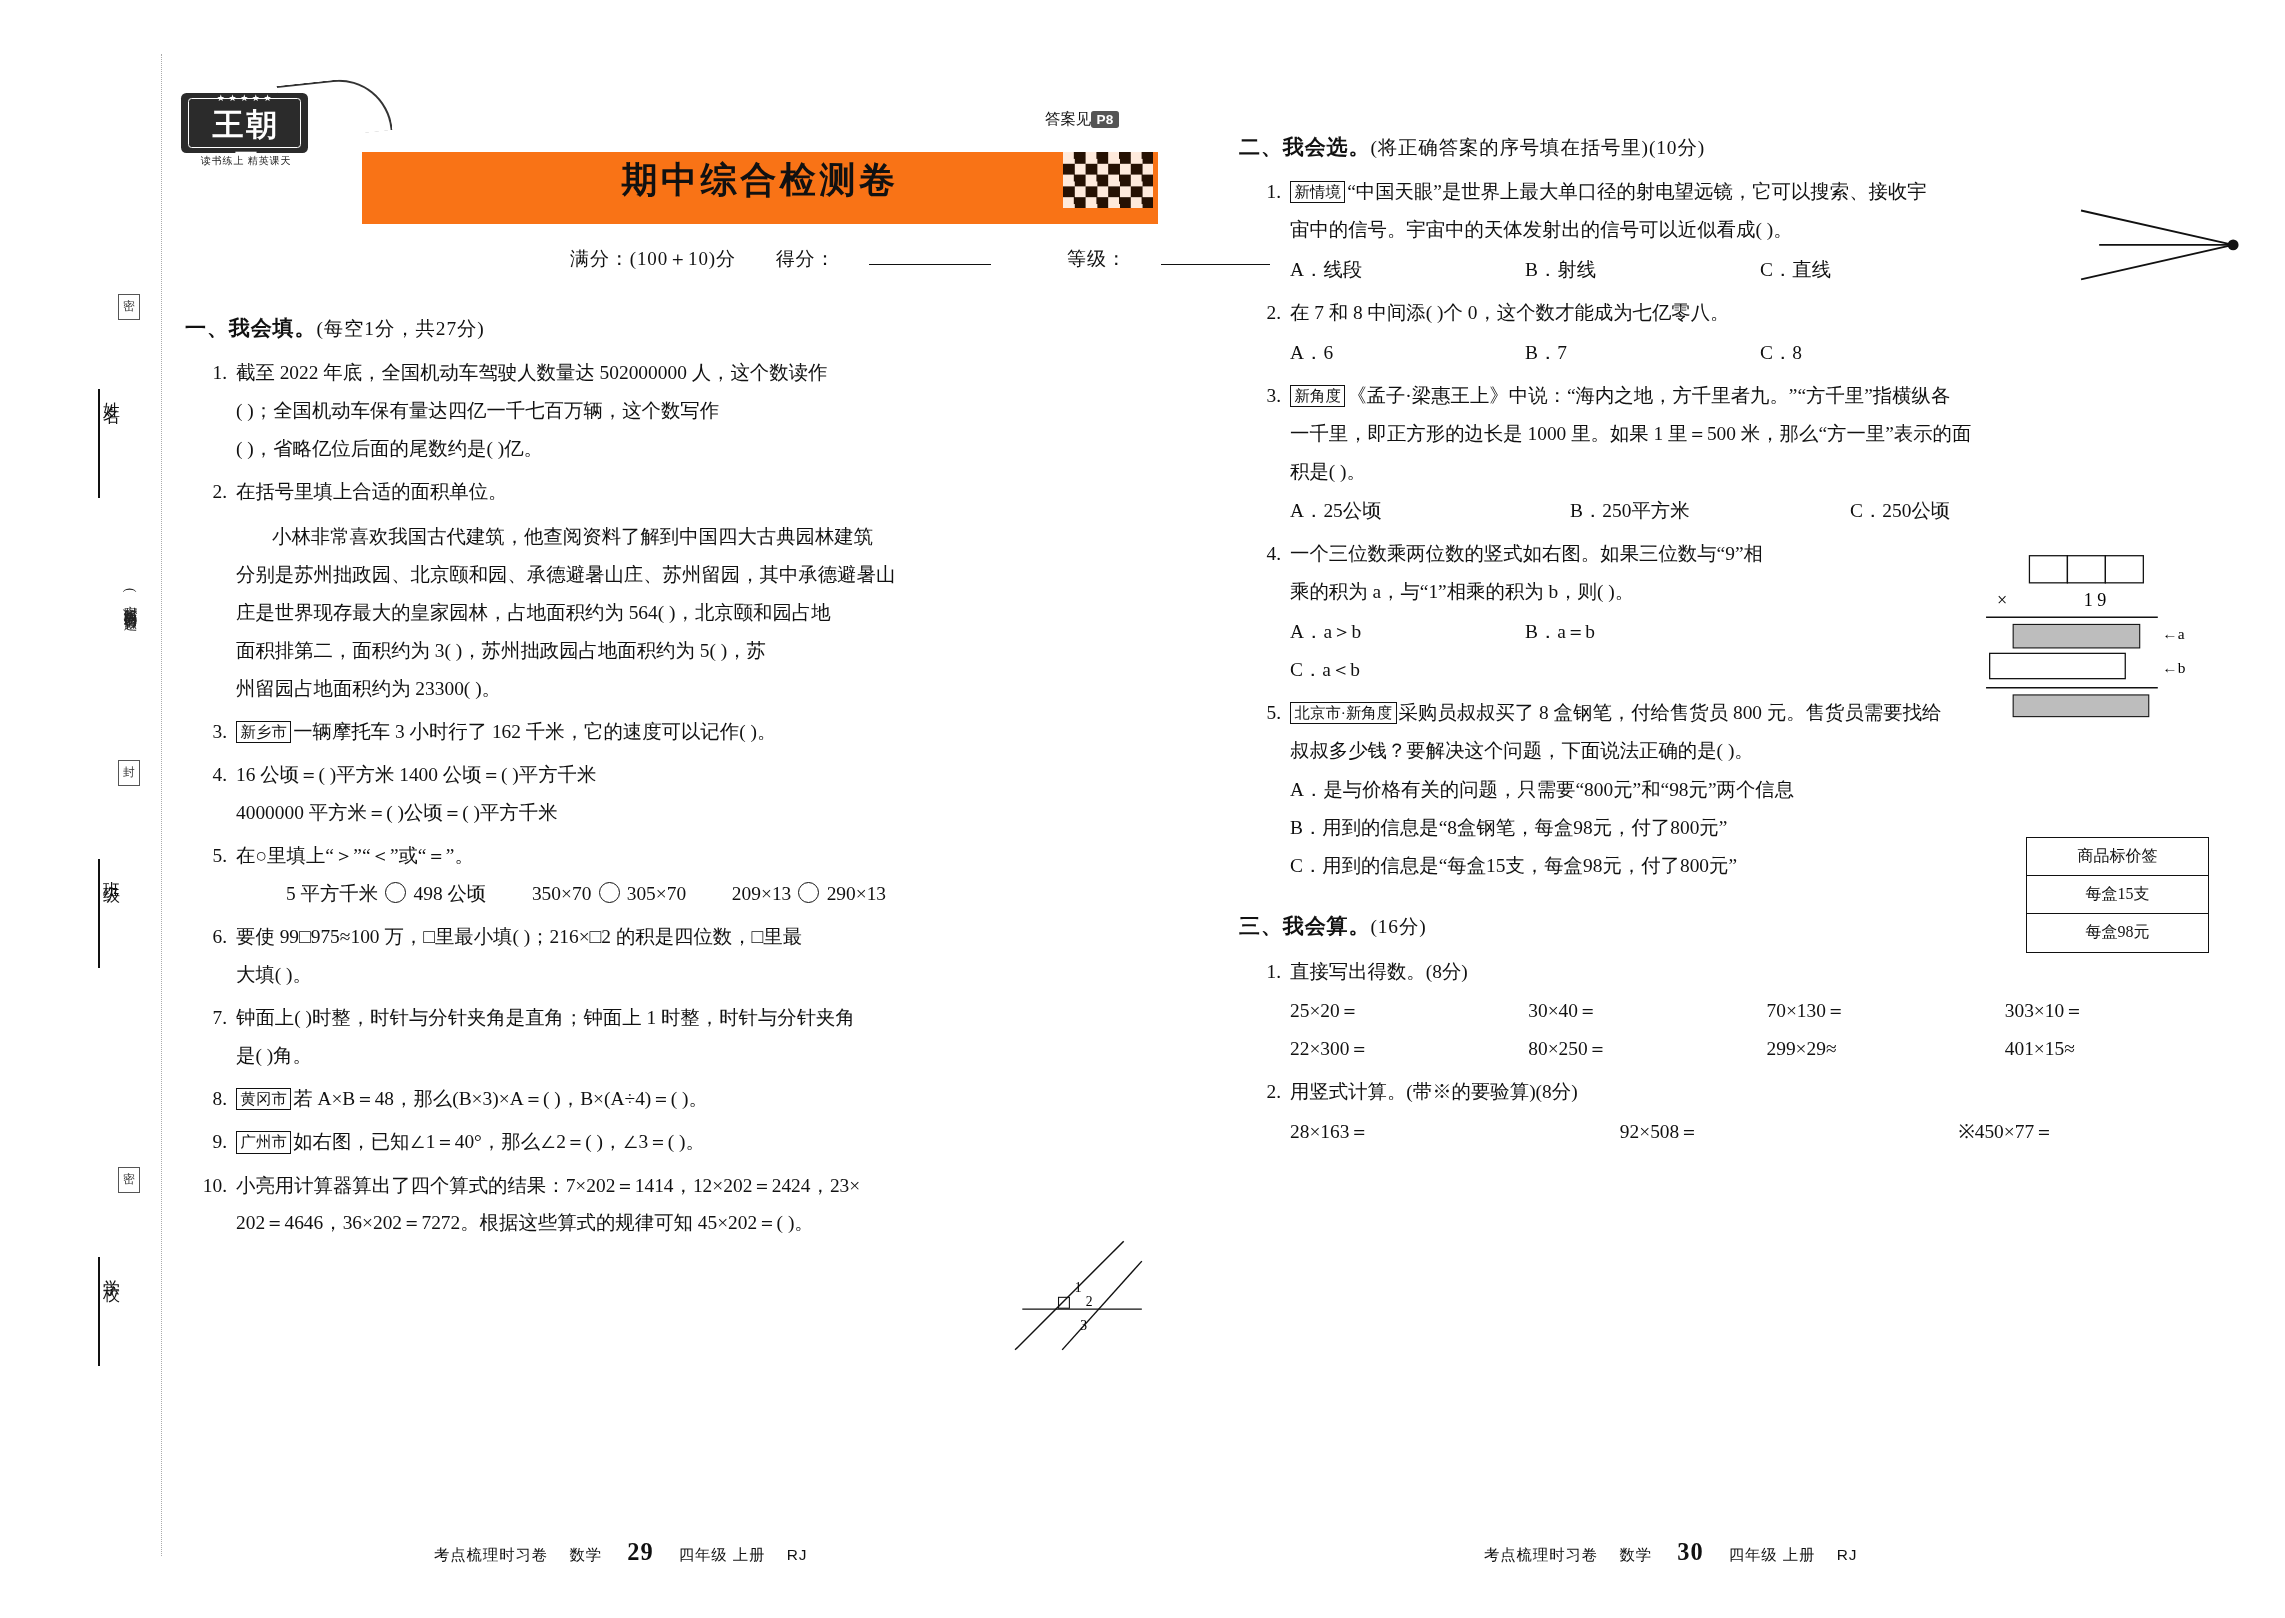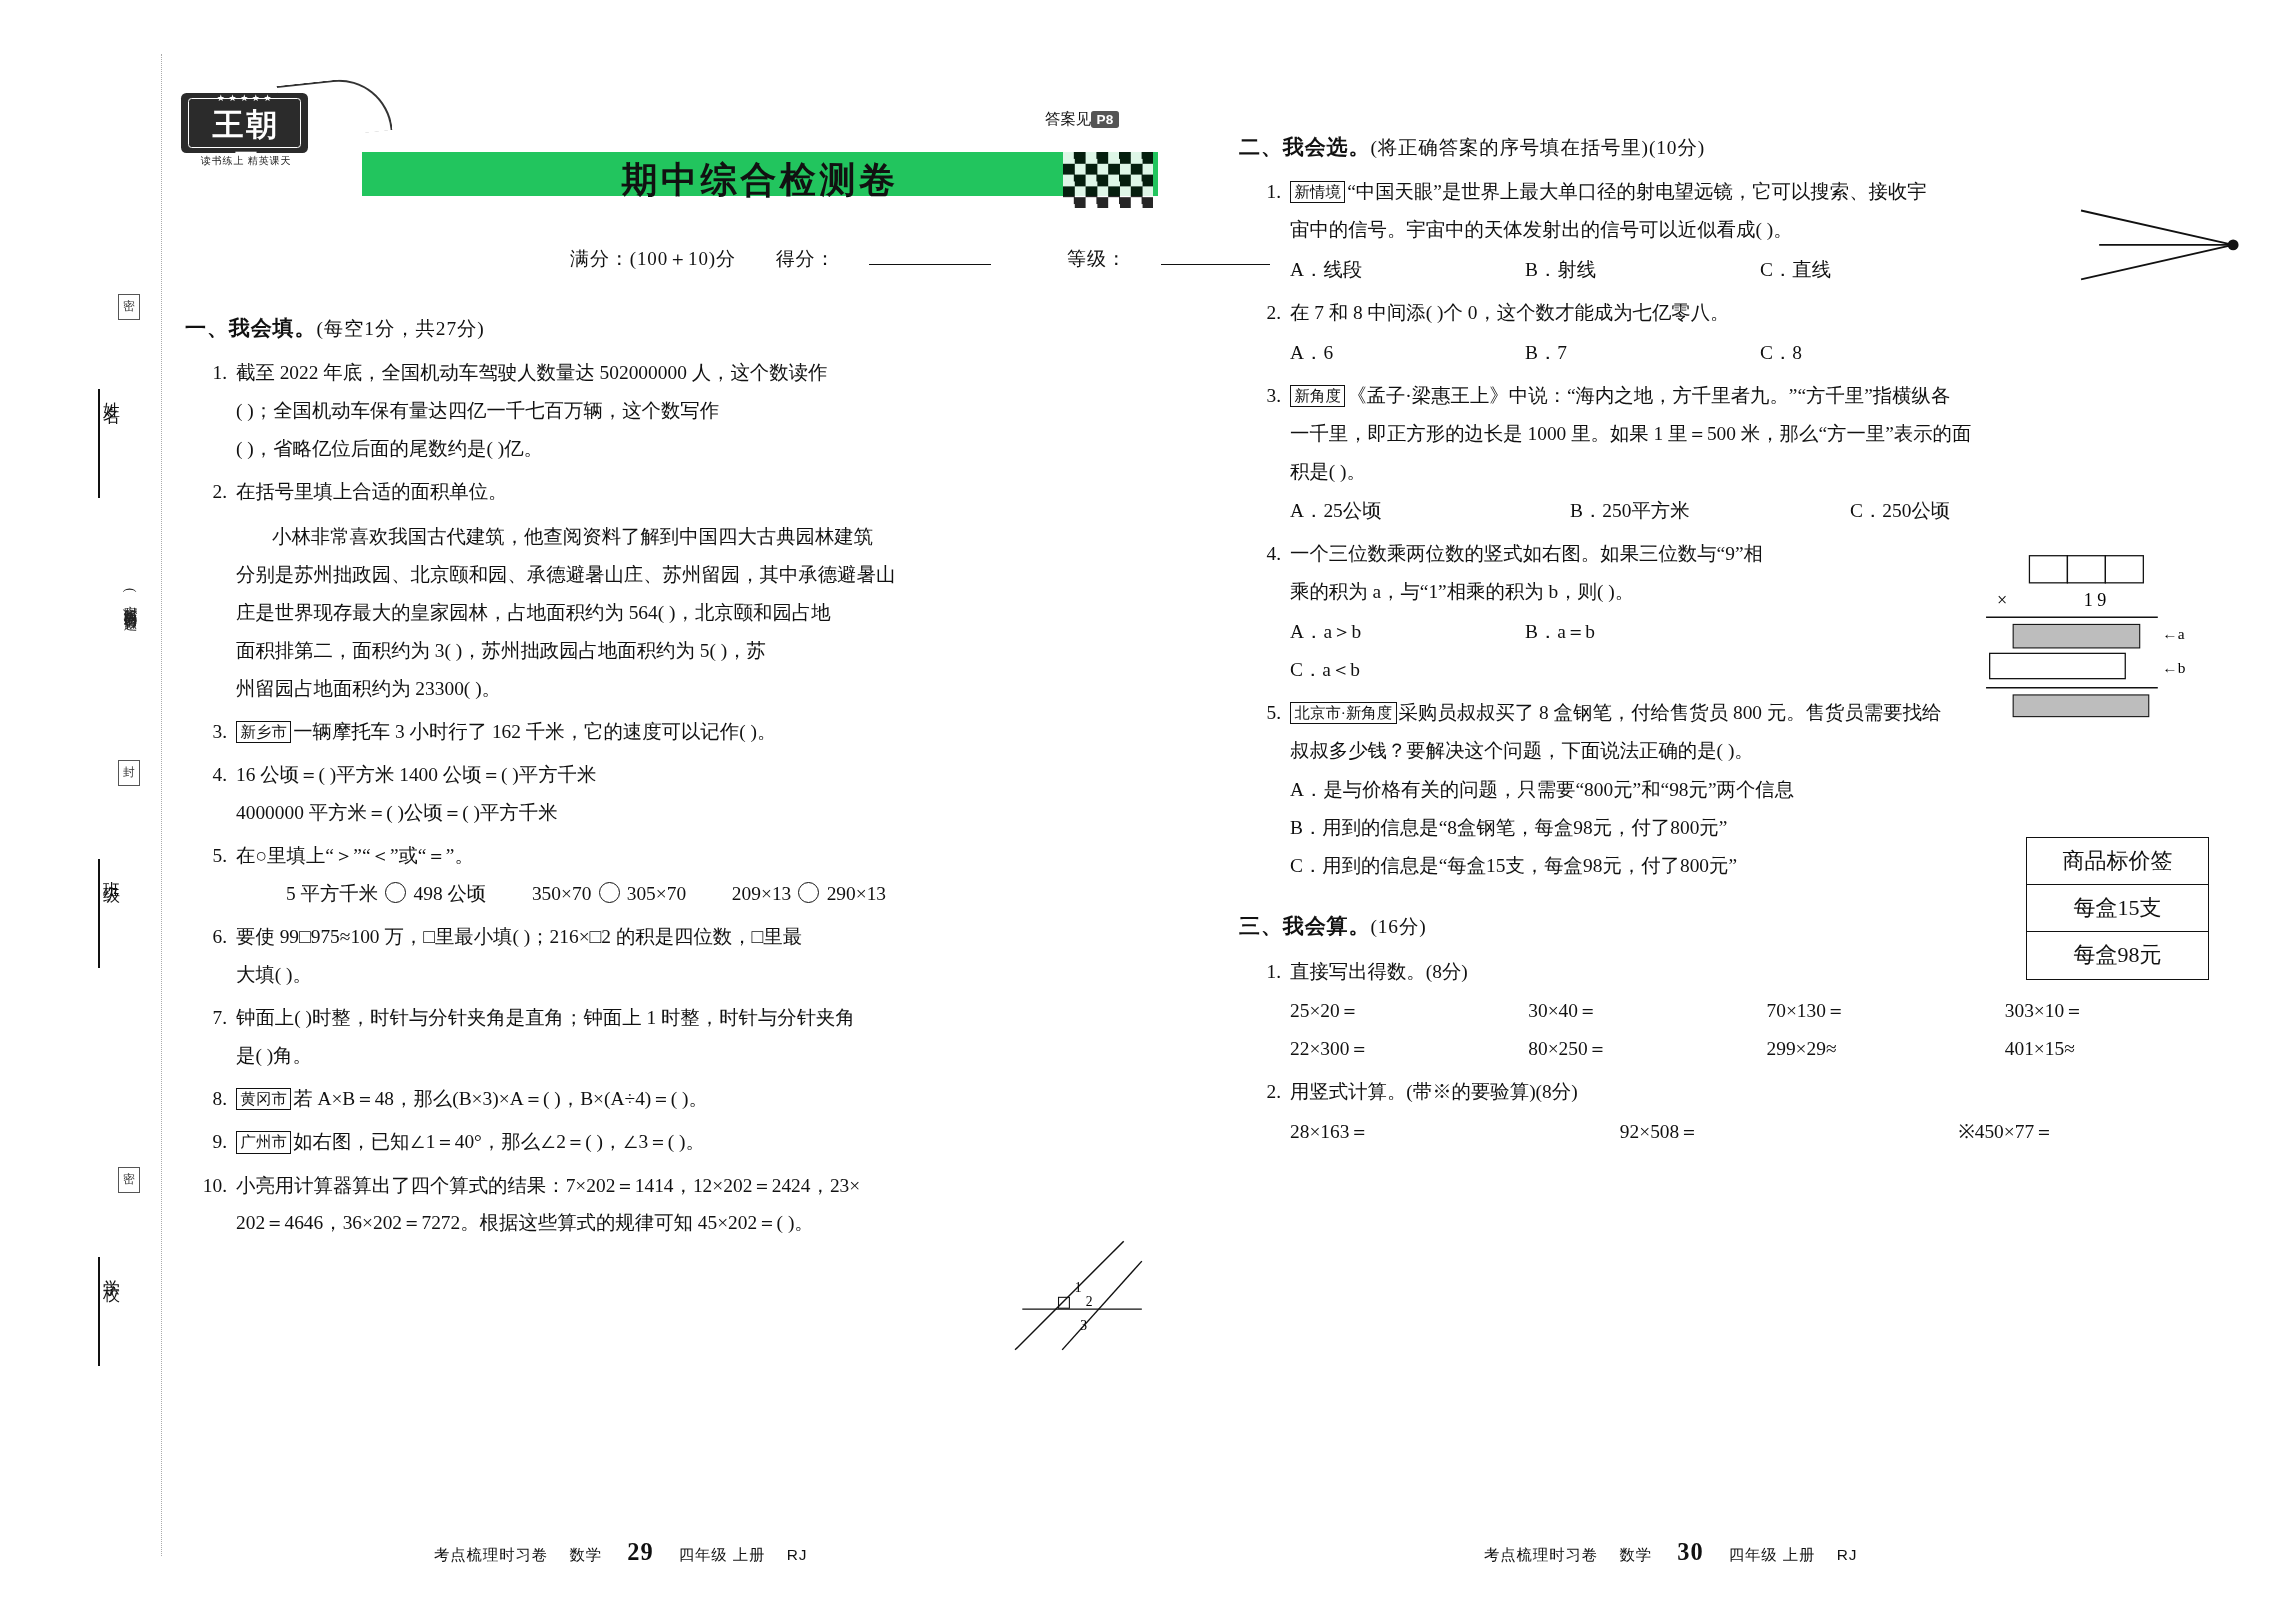--- a/index.html
+++ b/index.html
@@ -47,22 +47,22 @@
   .logo .stars{position:absolute;left:18px;top:22px;width:94px;text-align:center;color:#fff;font-size:9px;letter-spacing:3.6px;}
   .logo .swoosh{
     position:absolute;left:98px;top:9px;width:109px;height:54px;
     border-top:2.7px solid #333;border-right:2.7px solid #333;border-radius:0 54px 0 0;
     transform:rotate(-6deg);
   }
   
   .answerhint{position:absolute;left:1045px;top:109px;font-size:15.4px;font-family:"Liberation Sans",sans-serif;}
   .answerhint b{background:#555;color:#fff;padding:0.9px 5.4px;border-radius:2.7px;font-size:13.6px;}
   .titlebar{
-    position:absolute;left:362px;top:152px;width:796px;height:44px;
-    background:#22c55e;
+    position:absolute;left:362px;top:152px;width:796px;height:72px;
+    background:#f97316;
   }
   .titlebar .t{
     position:absolute;left:0;top:0;width:796px;height:56px;line-height:56px;text-align:center;
     font-size:36px;font-weight:bold;letter-spacing:3.6px;color:#111;
   }
   .checker{
     position:absolute;left:1063px;top:152px;width:90px;height:56px;
     background:
       repeating-conic-gradient(#000 0% 25%, #fff 0% 50%) 0 0/22.6px 22.6px;
     opacity:.85;
@@ -87,21 +87,21 @@
   .opt{width:226px;}
   .opt.w3{width:271px;}
   .gap{height:9px;}
   .circ{display:inline-block;width:19px;height:19px;border:1.3px solid #111;border-radius:50%;vertical-align:-2.7px;margin:0 7.2px;}
   .sp{display:inline-block;width:54px;}
   
   .fig9{position:absolute;left:1006px;top:1223px;width:163px;height:136px;}
   
   .figEye{position:absolute;left:2072px;top:194px;width:172px;height:100px;}
   .figVert{position:absolute;left:1977px;top:552px;width:226px;height:181px;}
-  .pricebox{position:absolute;left:2026px;top:837px;width:181px;border:1.4px solid #111;font-size:22px;text-align:center;}
+  .pricebox{position:absolute;left:2026px;top:837px;width:181px;border:1.4px solid #111;font-size:16px;text-align:center;}
   .pricebox div{padding:8.1px 0;border-bottom:1.4px solid #111;}
   .pricebox div:last-child{border-bottom:none;}
   .calcrow{display:flex;margin-left:51px;}
   .calcrow div{width:244px;}
   
   .footer{position:absolute;bottom:52px;font-size:15.4px;font-family:"Liberation Sans",sans-serif;letter-spacing:0.9px;}
   .footL{left:434px;}
   .footR{left:1484px;}
   .pagenum{font-size:24.4px;font-weight:bold;font-family:"Liberation Serif",serif;margin:0 20px;}
   .dashed-sep{position:absolute;left:161px;top:54px;height:1502px;border-left:1.8px dotted #aaa;}

